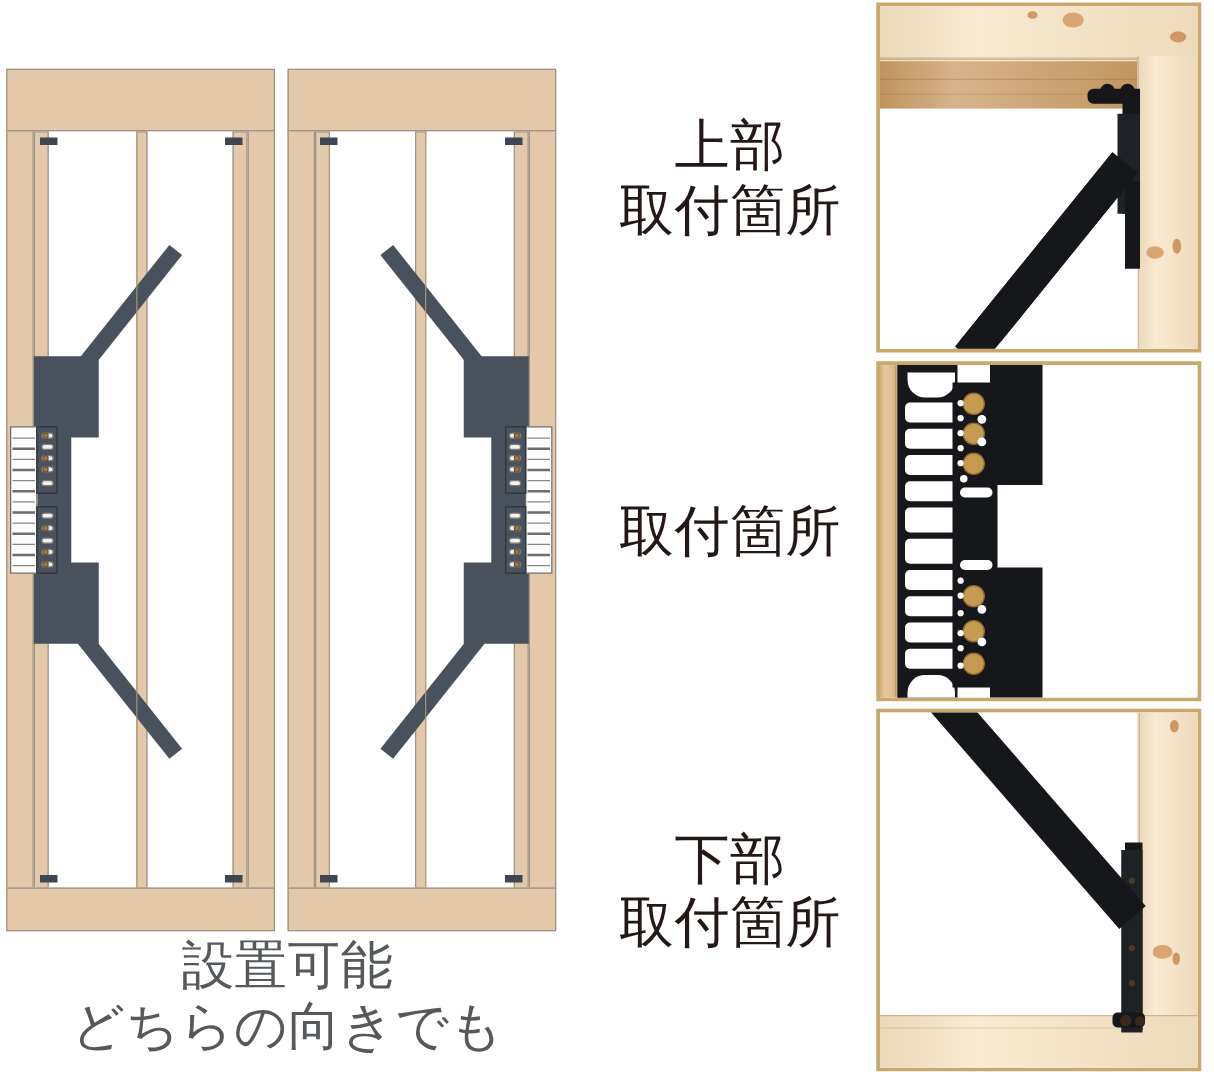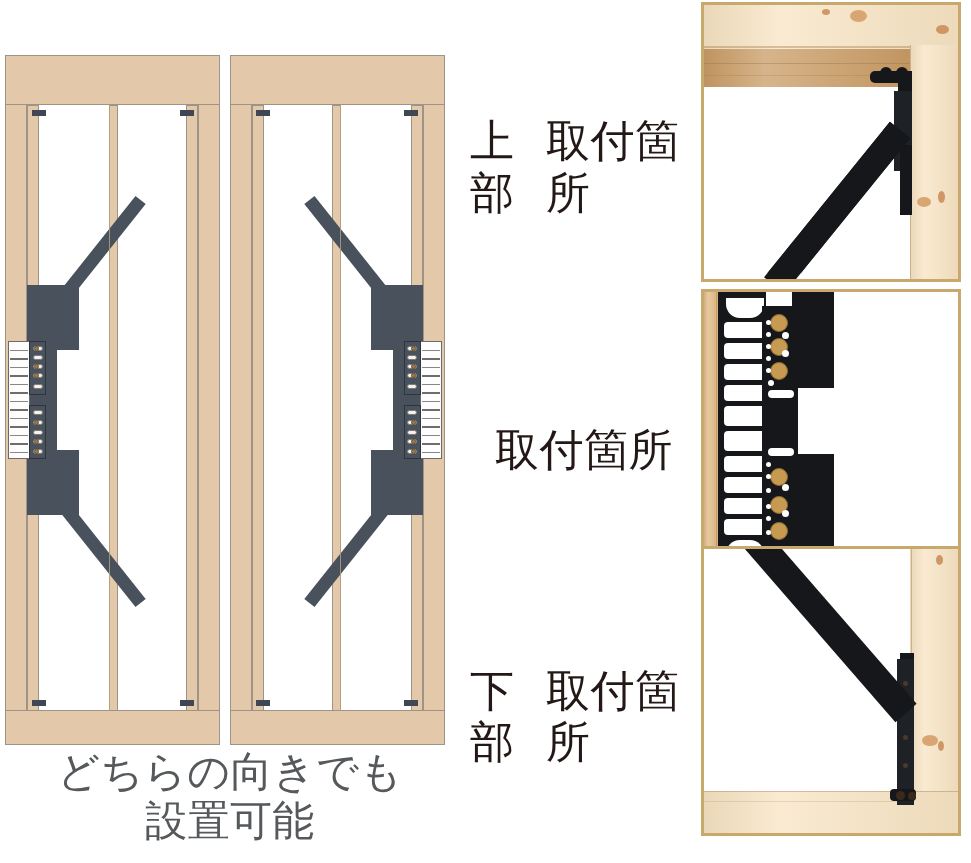--- a/index.html
+++ b/index.html
@@ -48,26 +48,26 @@
     position:absolute;left:0;top:748px;width:460px;text-align:center;
     color:#55595c;letter-spacing:.02em;line-height:1.16;
   }
   #caption .cap-line{display:block;font-size:42px;font-weight:400;}
   #caption .cap-line.l2{font-size:42px;}
 
   
   .photo-row{position:absolute;left:470px;width:501px;}
   #row-top{top:0;height:285px;}
   #row-mid{top:285px;height:282px;}
-  #row-bot{top:544px;height:296px;}
+  #row-bot{top:565px;height:296px;}
 
   .row-label{
     position:absolute;left:0;top:0;width:228px;height:100%;
-    display:flex;align-items:center;justify-content:center;
-    color:#231815;line-height:1.16;margin-top:24px;
+    display:flex;flex-direction:column;align-items:center;justify-content:center;
+    color:#231815;line-height:1.16;
   }
   .row-label .lbl{display:block;font-size:44px;font-weight:400;letter-spacing:.01em;}
 
   .photo{
     position:absolute;top:0;left:231px;width:260px;height:100%;
     border:3px solid #c8a86c;box-sizing:border-box;background:#ffffff;overflow:hidden;
   }
   #row-top .photo{top:2px;height:280px;}
   #row-mid .photo{top:4px;height:272px;}
   #row-bot .photo{top:2px;height:290px;}
@@ -216,22 +216,22 @@
         <div class="slot" style="left:3px;top:43px;width:10px;height:5px;"></div>
         <div class="bolt" style="left:4px;top:14px;width:5px;height:5px;"></div>
         <div class="bolt" style="left:4px;top:33px;width:5px;height:5px;"></div>
         <div class="bolt" style="left:4px;top:43px;width:5px;height:5px;"></div>
       </div>
       <div class="seam" style="left:104px;top:50px;width:1px;height:606px;opacity:.8;"></div>
     </div>
   </div>
 
   <div id="caption">
+    <span class="cap-line l2">設置可能</span>
     <span class="cap-line">どちらの向きでも</span>
-    <span class="cap-line l2">設置可能</span>
   </div>
 
   <div class="photo-row" id="row-top">
     <div class="row-label">
       <span class="lbl">上部</span>
       <span class="lbl">取付箇所</span>
     </div>
     <div class="photo">
 
       <div class="lumber pale ph" style="left:0;top:0;width:254px;height:44px;"></div>

